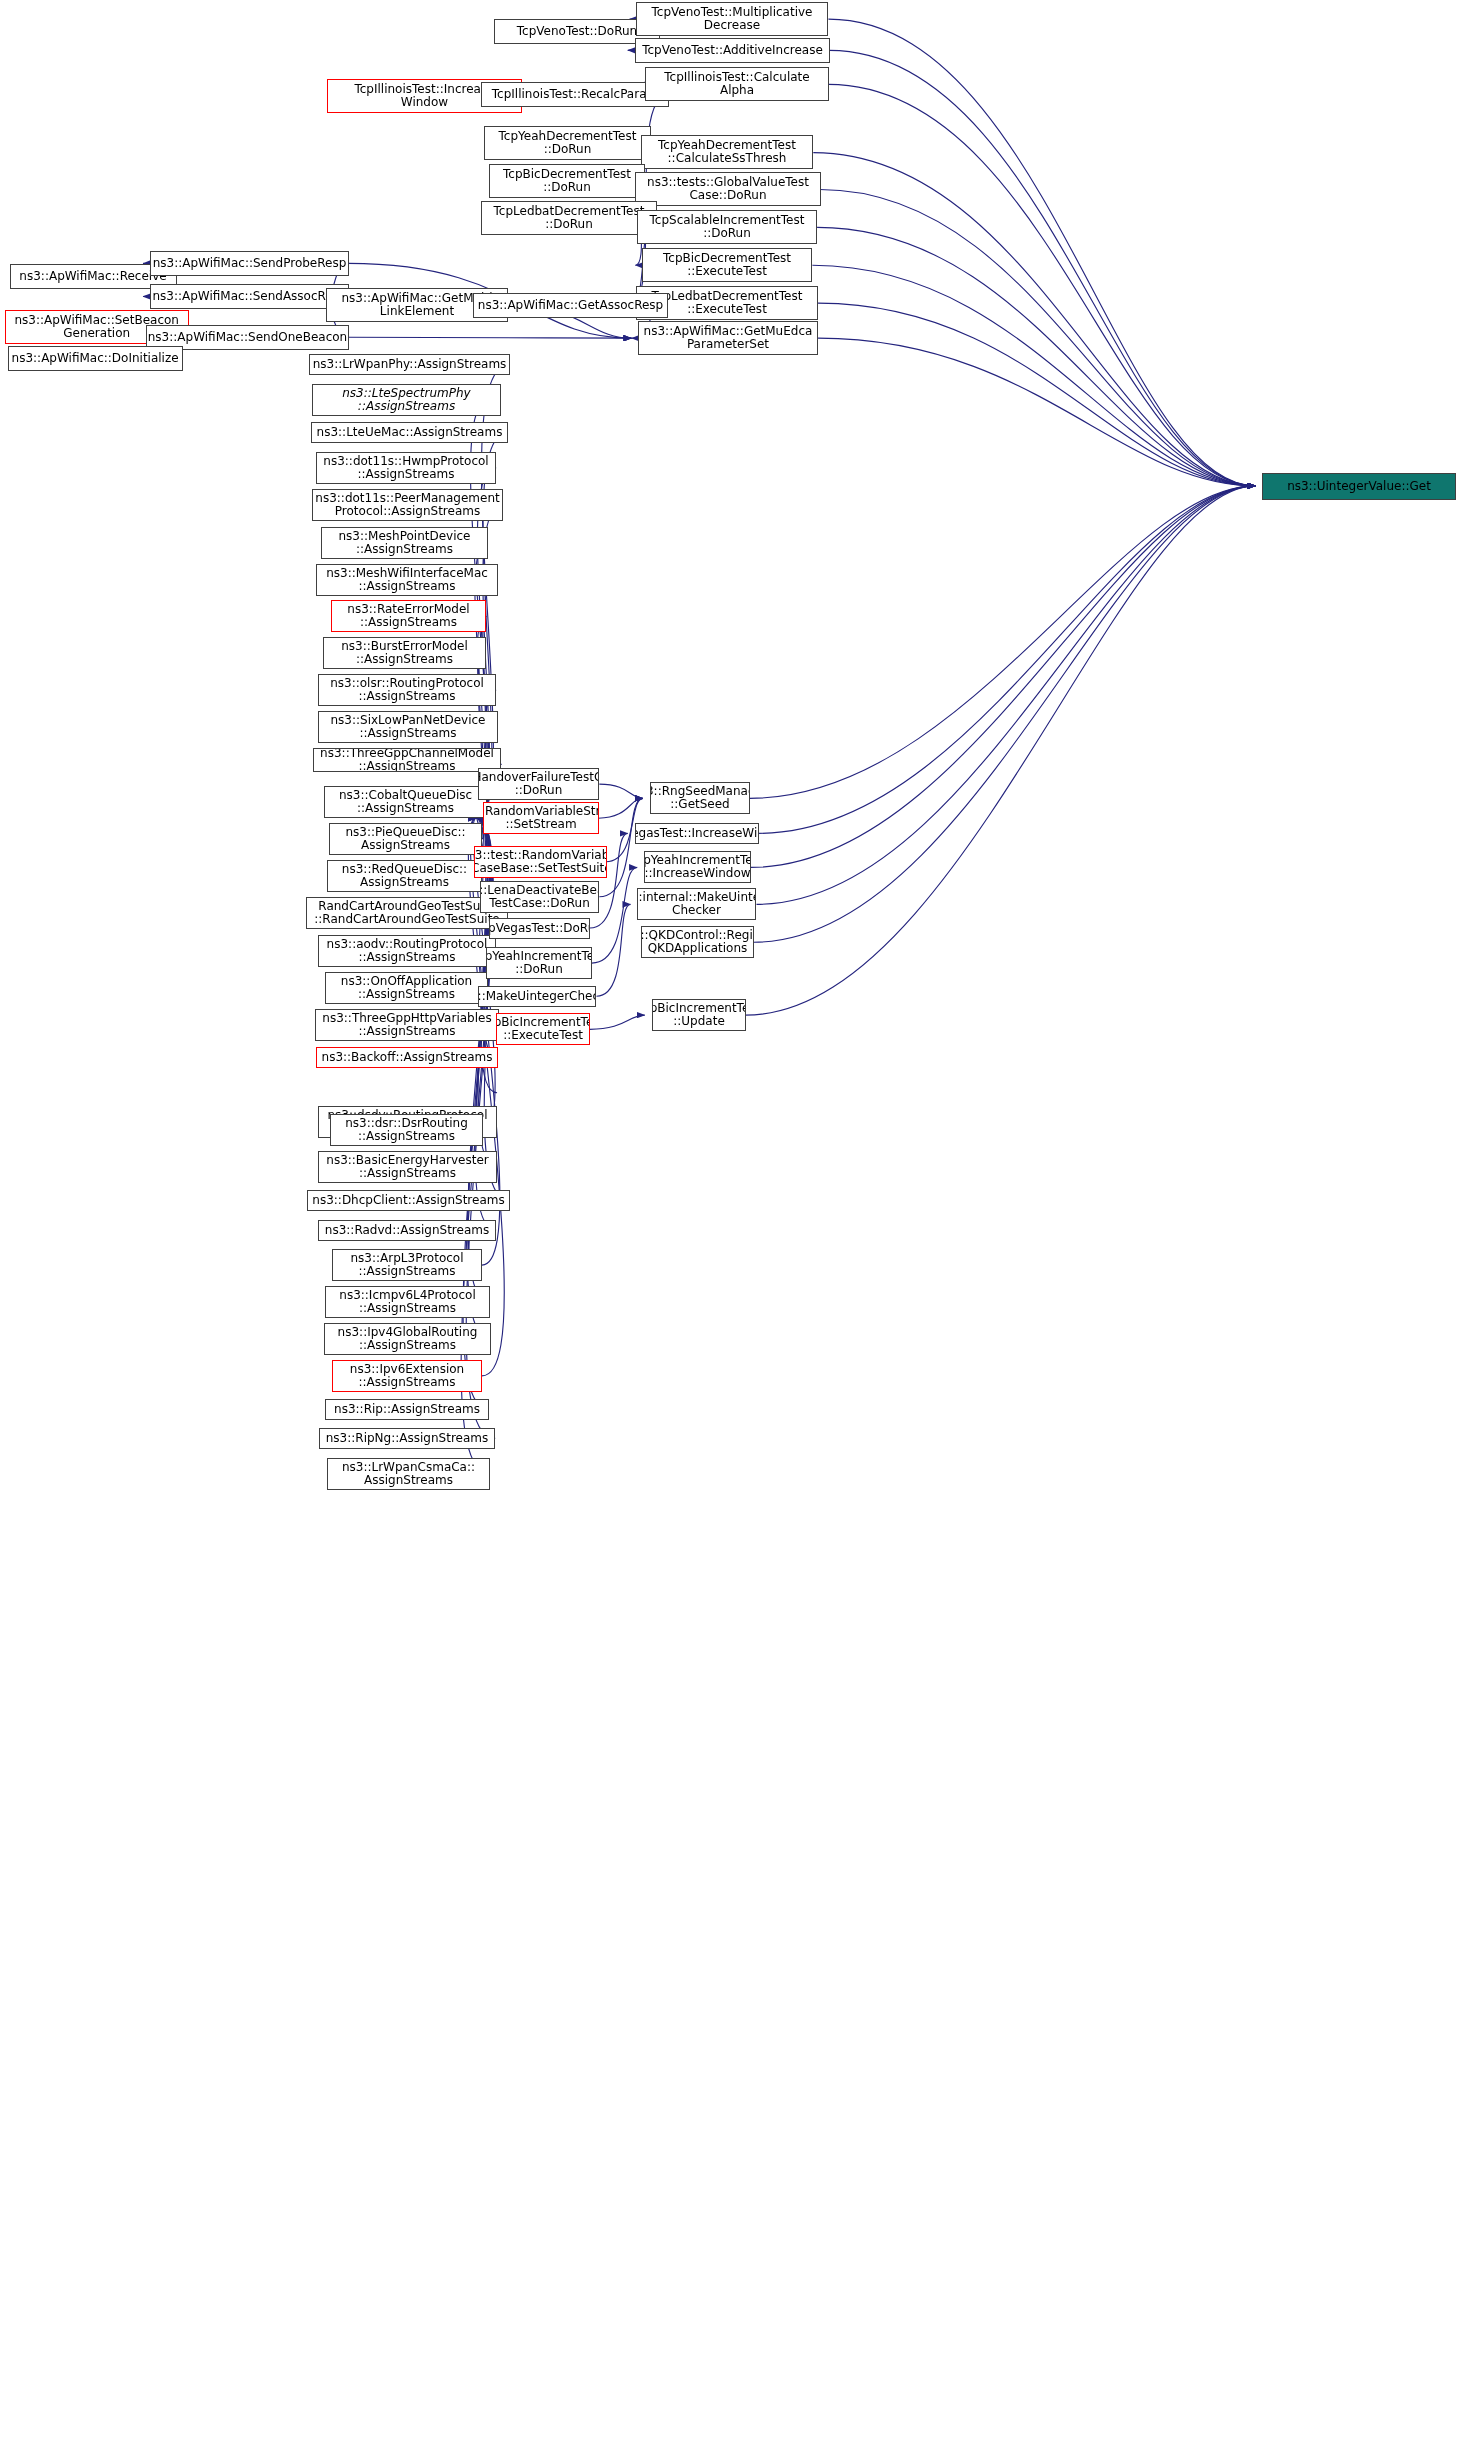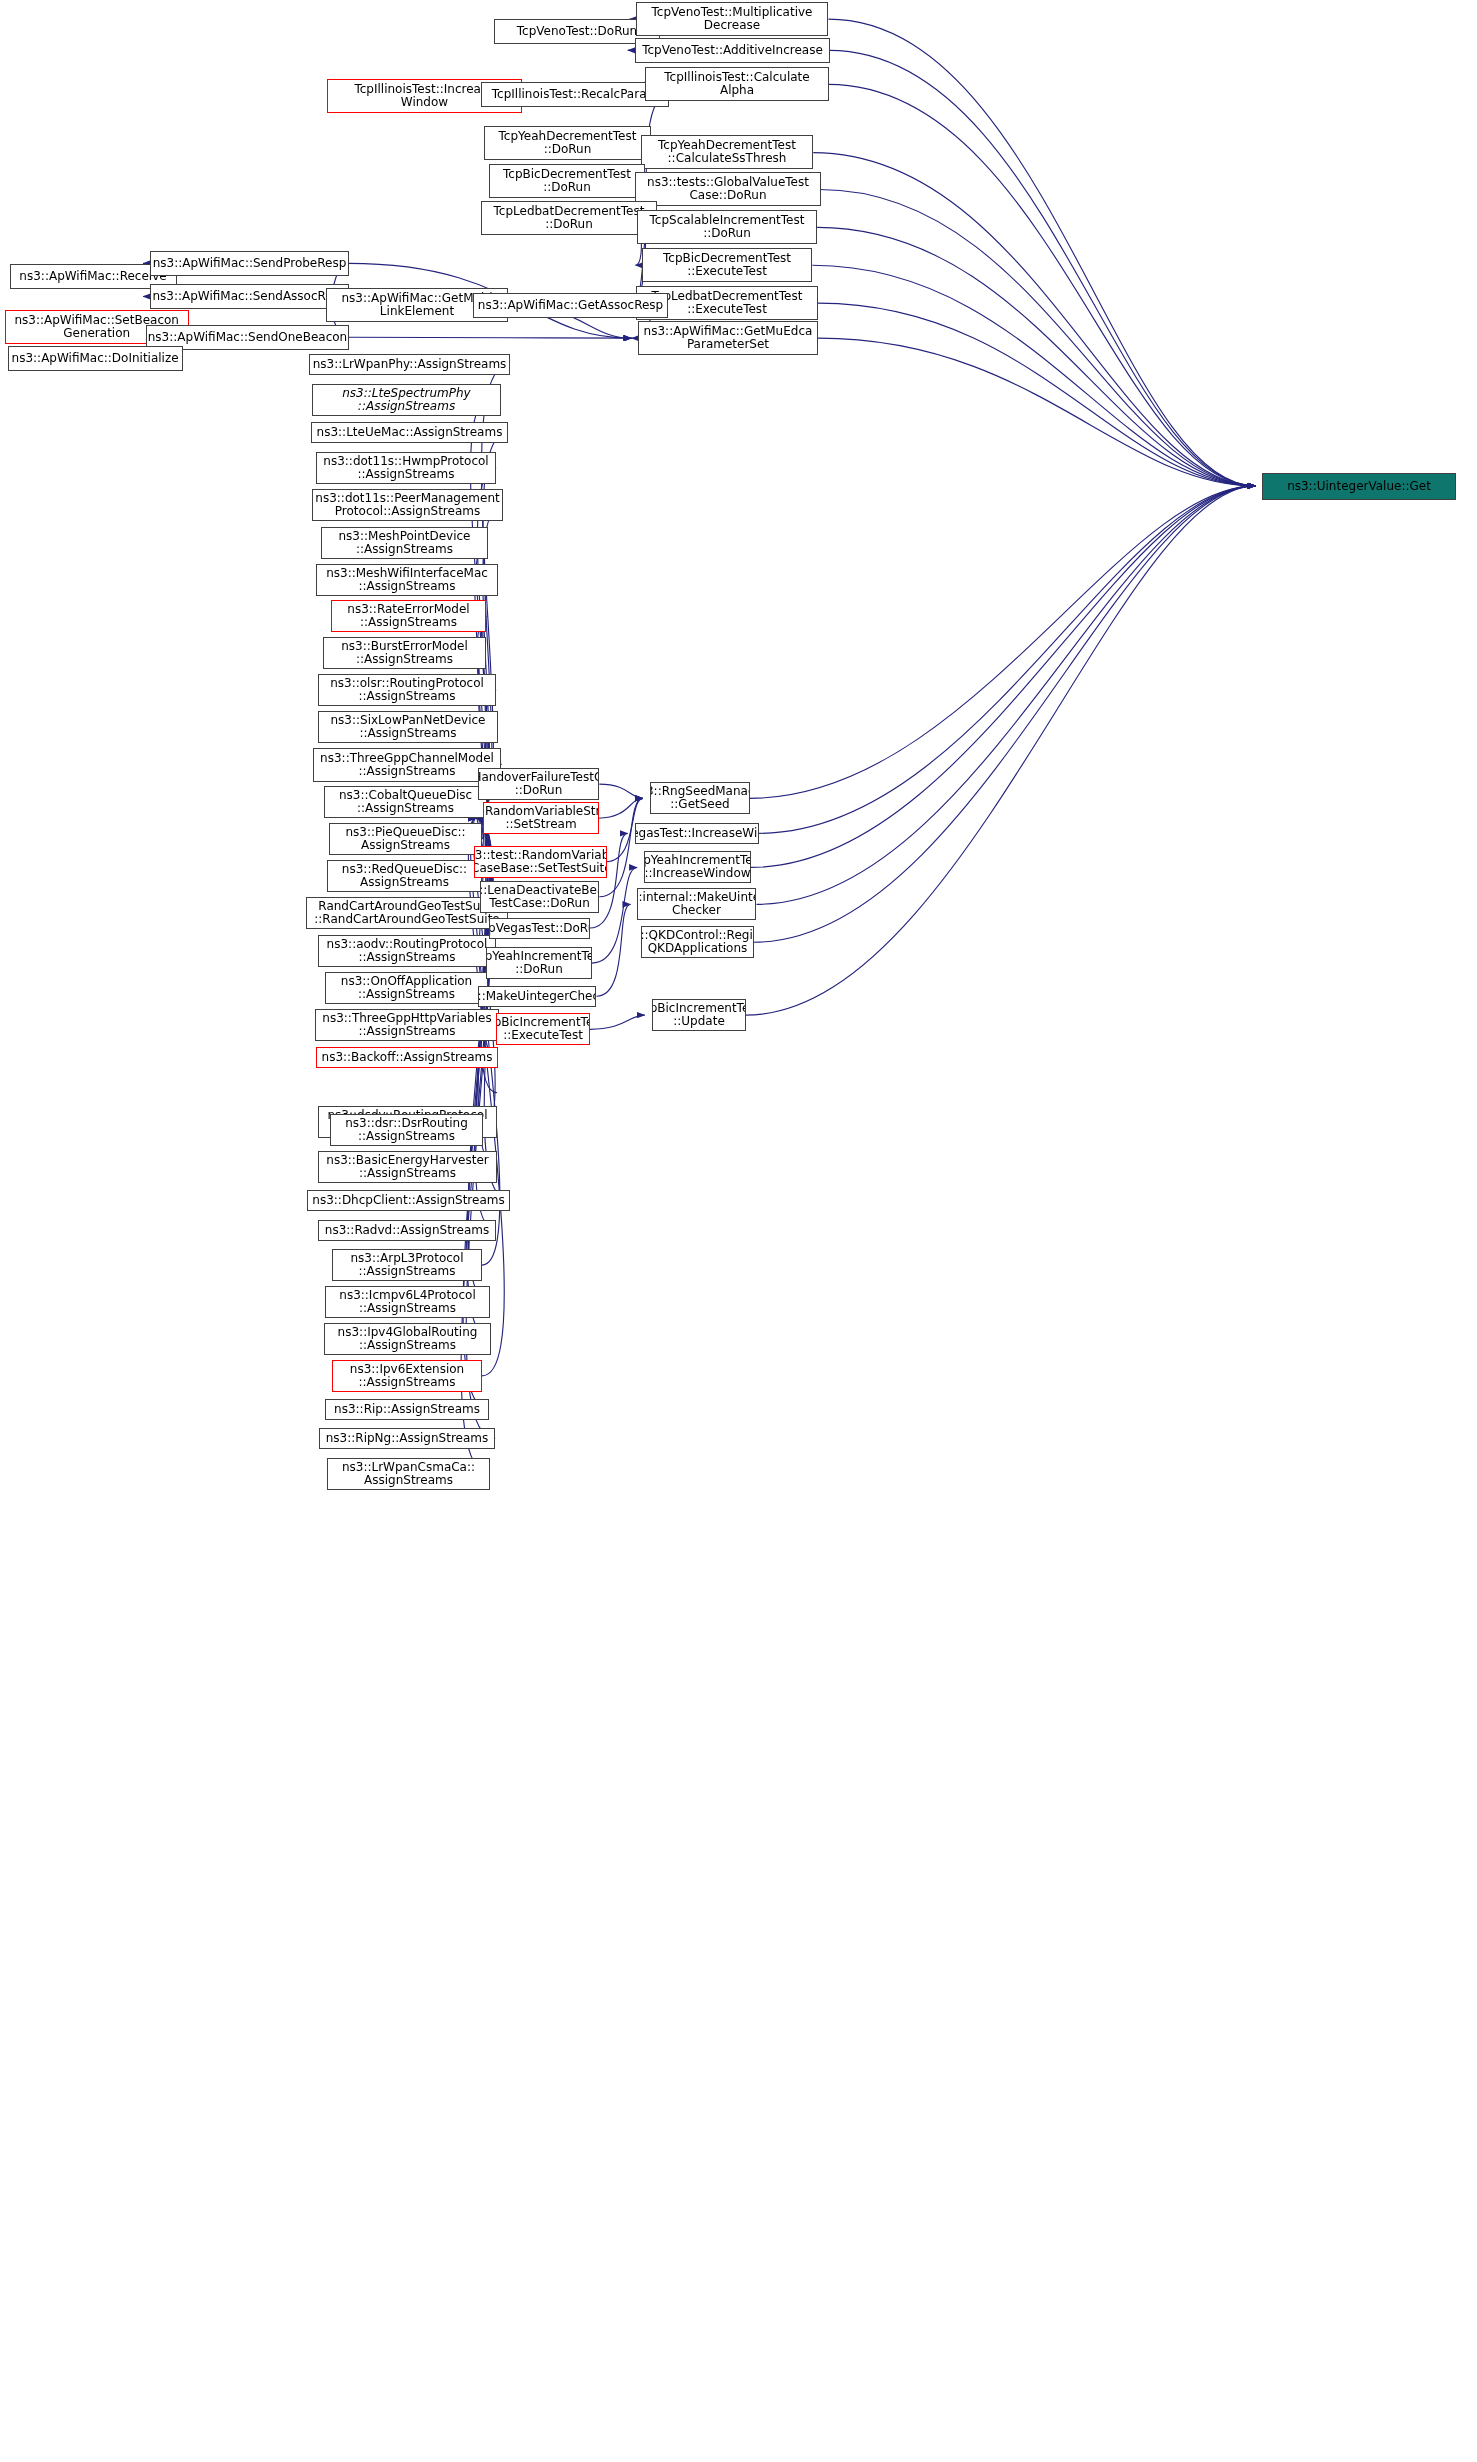--- a/index.html
+++ b/index.html
@@ -166,21 +166,21 @@
       <div class="node" style="left: 316px; top: 564px; width: 182px; height: 32px;">ns3::MeshWifiInterfaceMac
 ::AssignStreams</div>
       <div class="node red" style="left: 331px; top: 600px; width: 155px; height: 32px;">ns3::RateErrorModel
 ::AssignStreams</div>
       <div class="node" style="left: 323px; top: 637px; width: 163px; height: 32px;">ns3::BurstErrorModel
 ::AssignStreams</div>
       <div class="node" style="left: 318px; top: 674px; width: 178px; height: 32px;">ns3::olsr::RoutingProtocol
 ::AssignStreams</div>
       <div class="node" style="left: 318px; top: 711px; width: 180px; height: 32px;">ns3::SixLowPanNetDevice
 ::AssignStreams</div>
-      <div class="node" style="left: 313px; top: 748px; width: 188px; height: 34px;">ns3::ThreeGppChannelModel
+      <div class="node" style="left: 313px; top: 748px; width: 188px; height: 24px;">ns3::ThreeGppChannelModel
 ::AssignStreams</div>
       <div class="node" style="left: 324px; top: 786px; width: 163px; height: 32px;">ns3::CobaltQueueDisc
 ::AssignStreams</div>
       <div class="node" style="left: 329px; top: 823px; width: 153px; height: 32px;">ns3::PieQueueDisc::
 AssignStreams</div>
       <div class="node" style="left: 327px; top: 860px; width: 155px; height: 32px;">ns3::RedQueueDisc::
 AssignStreams</div>
       <div class="node" style="left: 306px; top: 897px; width: 202px; height: 32px;">RandCartAroundGeoTestSuite
 ::RandCartAroundGeoTestSuite</div>
       <div class="node" style="left: 318px; top: 935px; width: 178px; height: 32px;">ns3::aodv::RoutingProtocol

